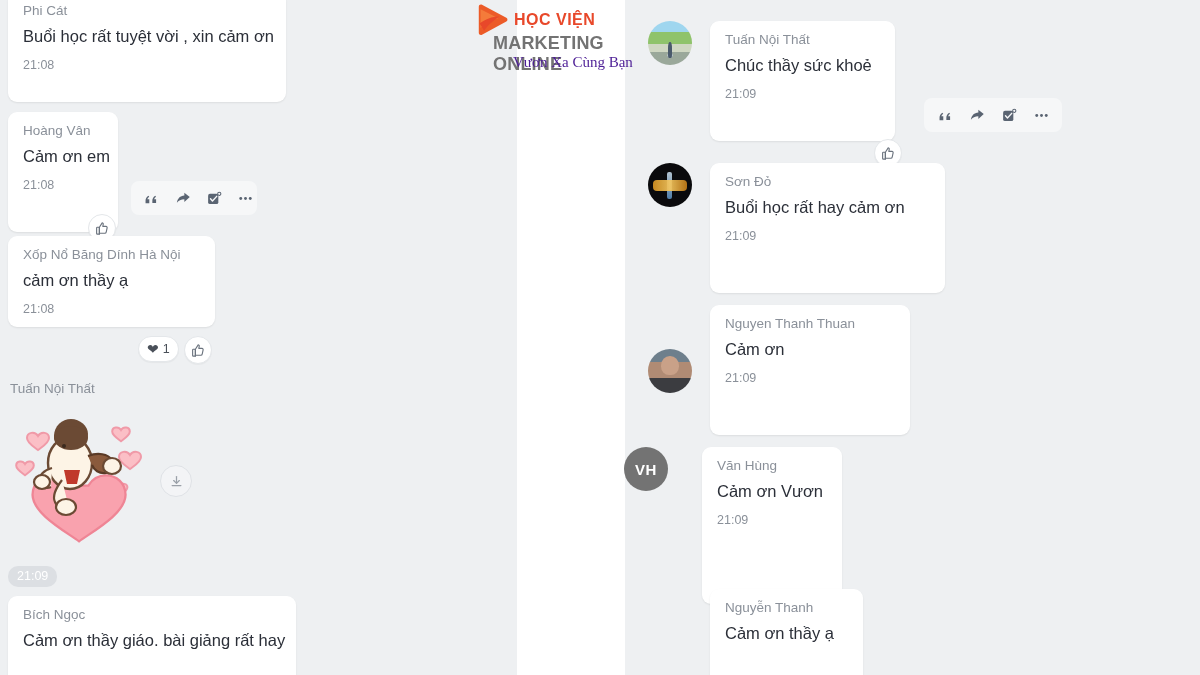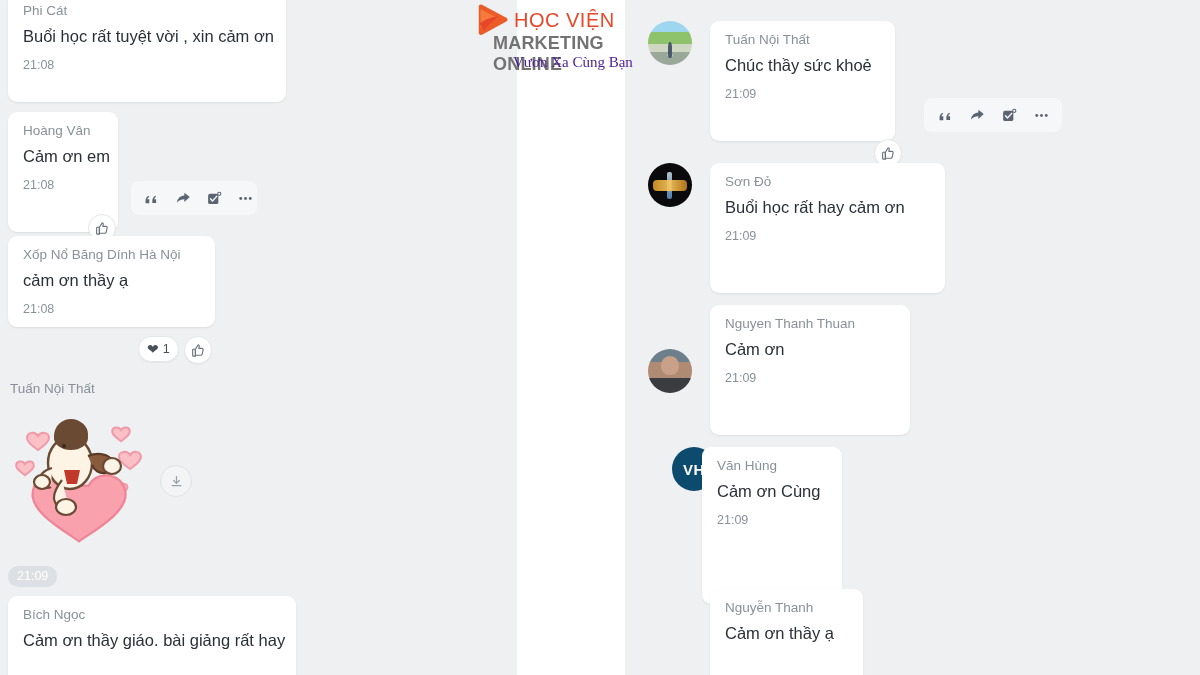--- a/index.html
+++ b/index.html
@@ -162,21 +162,21 @@
   }
 
   
   .logo{position:absolute;left:475px;top:2px;width:190px;height:72px;}
   .logo-row1{
     position:absolute;left:0;top:2px;
     display:flex;align-items:center;gap:3px;
   }
   .logo-mark{width:36px;height:32px;}
   .logo-hoc{
-    font-size:20px;font-weight:normal;color:#e8482a;letter-spacing:.5px;
+    font-size:16px;font-weight:bold;color:#e8482a;letter-spacing:.5px;
     font-family:"Liberation Sans",sans-serif;
   }
   .logo-row2{
     position:absolute;left:18px;top:31px;
     font-size:18px;font-weight:bold;color:#737373;letter-spacing:.2px;
   }
   .logo-row3{
     position:absolute;left:38px;top:52px;
     font-size:15px;color:#4c1d95;
     font-family:"Liberation Serif",serif;
@@ -361,26 +361,26 @@
     <div class="time">21:09</div>
   </div>
 
   <div class="avatar av-man" style="left:648px;top:305px;"></div>
   <div class="bubble" style="left:710px;top:305px;width:200px;height:130px;">
     <div class="sender">Nguyen Thanh Thuan</div>
     <div class="msg">Cảm ơn</div>
     <div class="time">21:09</div>
   </div>
 
-  <div class="avatar" style="left:672px;top:447px;background:#0c4a6e;">
+  <div class="avatar" style="left:624px;top:447px;background:#737373;">
     <span class="avatar-initials">VH</span>
   </div>
   <div class="bubble" style="left:702px;top:447px;width:140px;height:157px;">
     <div class="sender">Văn Hùng</div>
-    <div class="msg">Cảm ơn Cùng</div>
+    <div class="msg">Cảm ơn Vươn</div>
     <div class="time">21:09</div>
   </div>
 
   <div class="bubble" style="left:710px;top:589px;width:153px;height:110px;">
     <div class="sender">Nguyễn Thanh</div>
     <div class="msg">Cảm  ơn thầy ạ</div>
   </div>
 
 </div>
 

